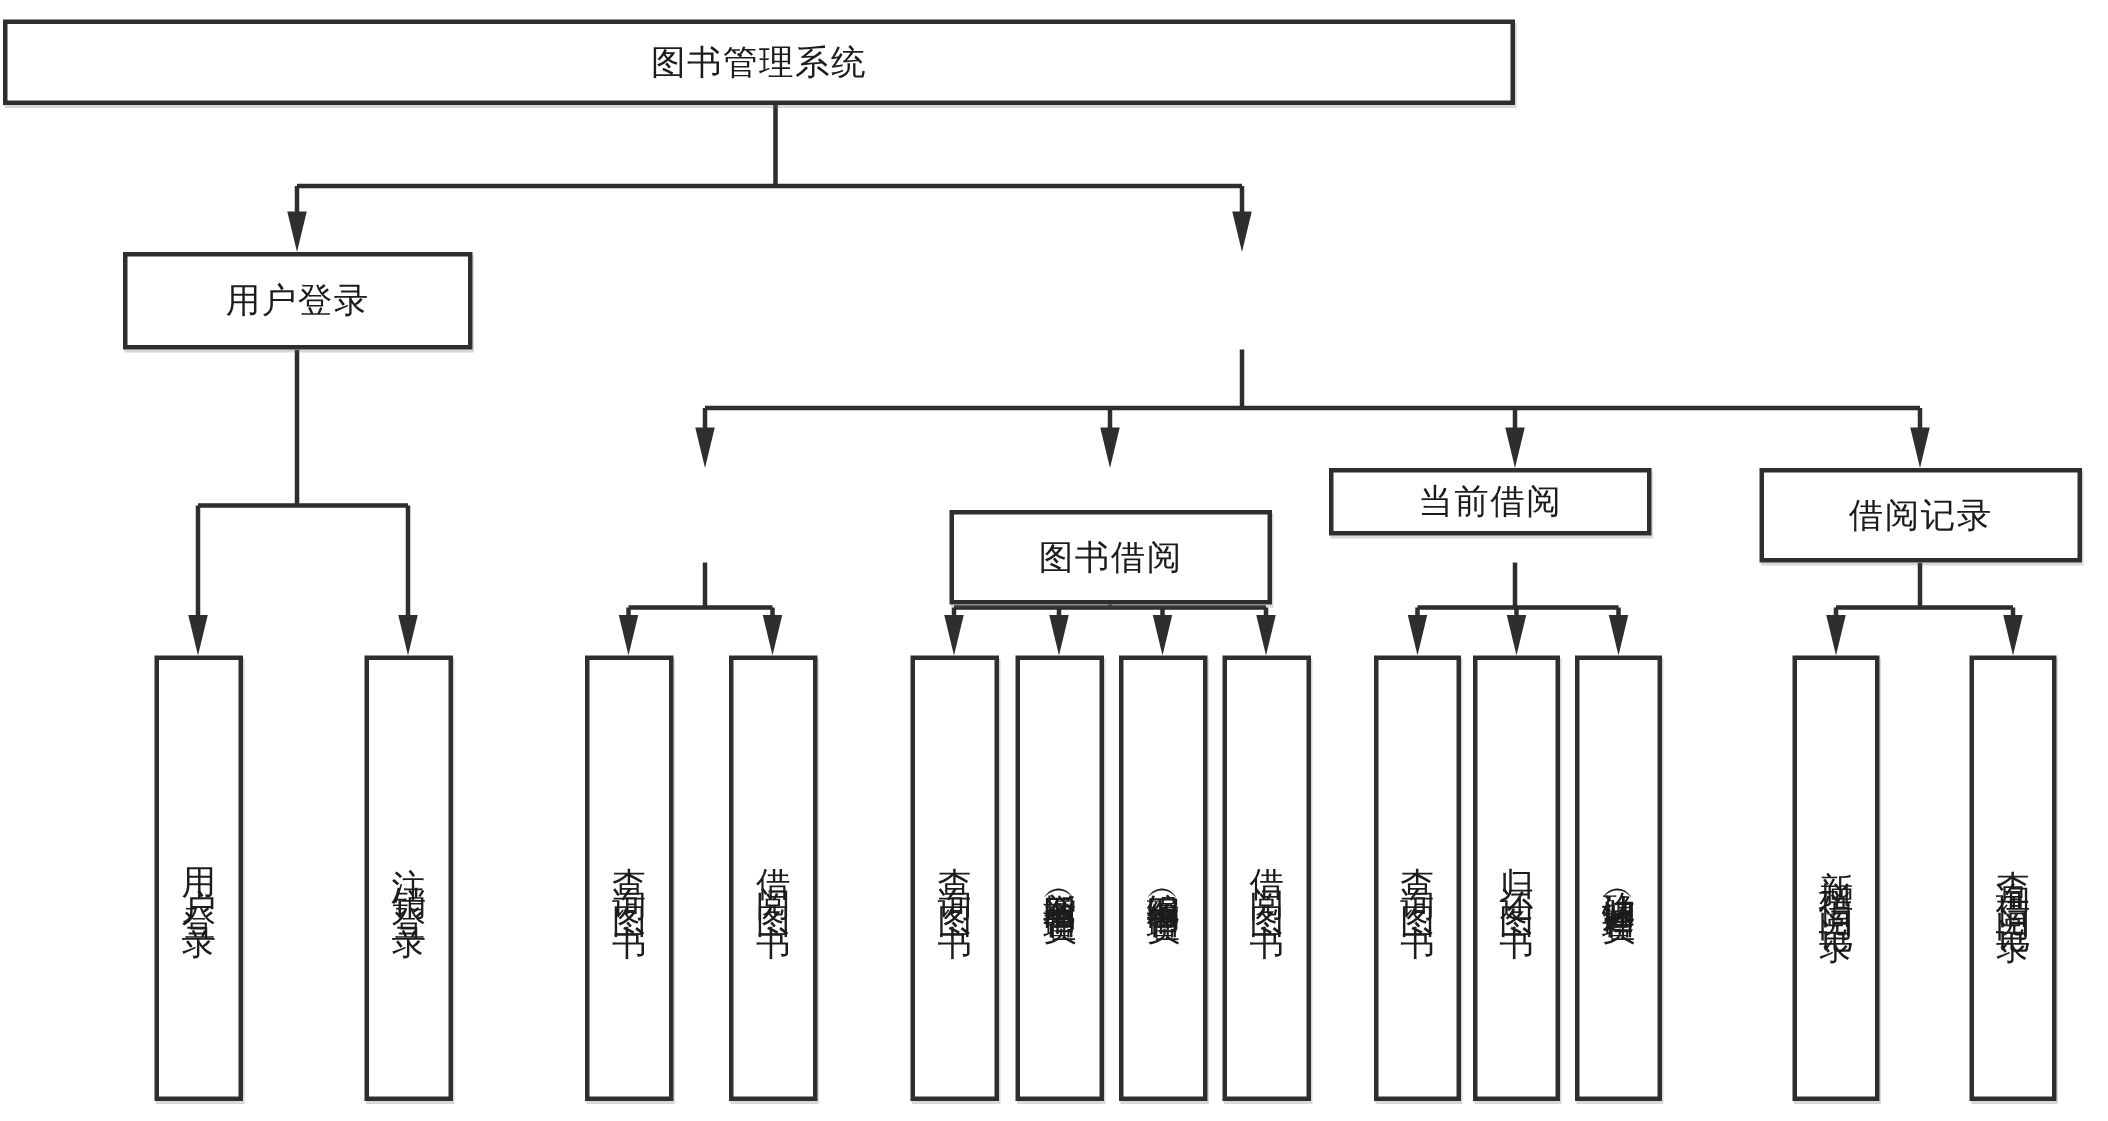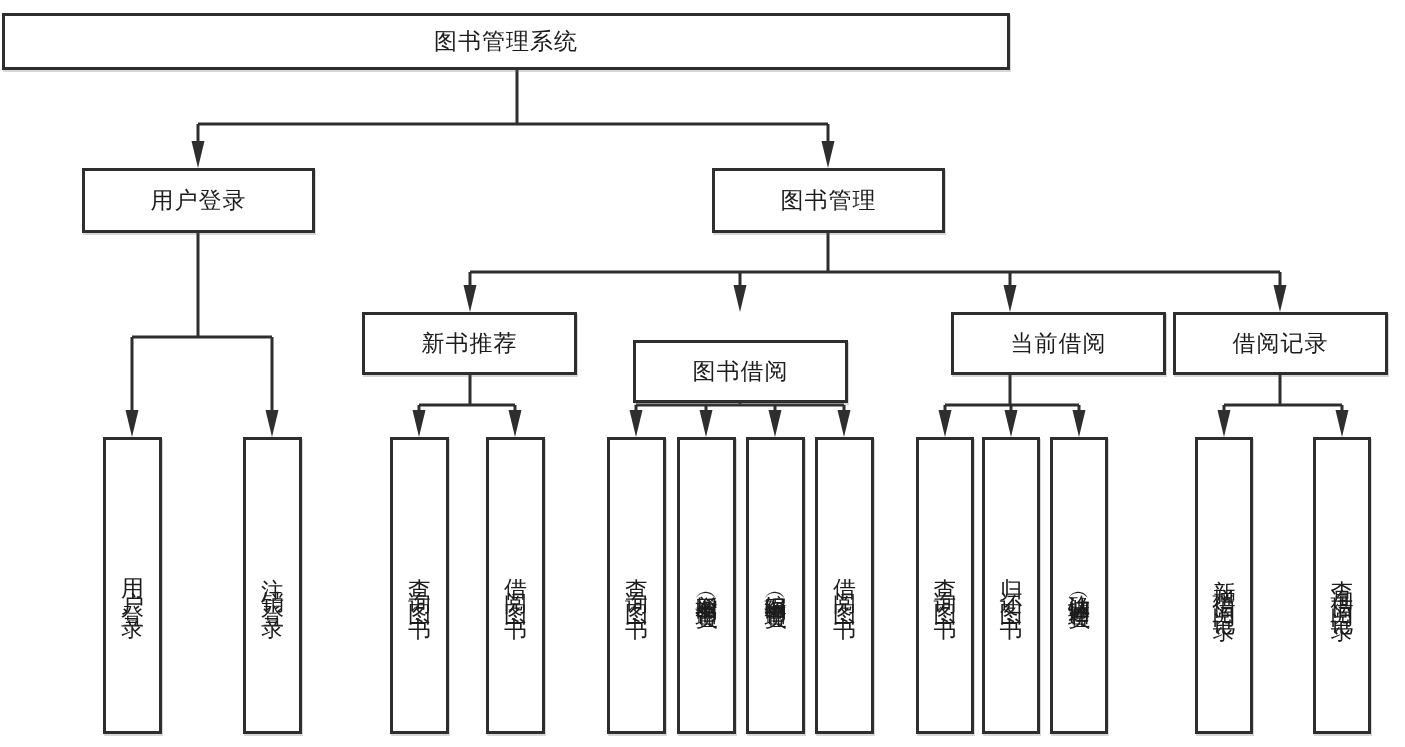--- a/index.html
+++ b/index.html
@@ -37,21 +37,21 @@
   .hlabel {
     white-space: nowrap;
     letter-spacing: 1px;
   }
   
   .b-root  { left: 2px;   top: 13px;  width: 1008px; height: 57px; }
   .b-l2a   { left: 82px;   top: 168px; width: 233px;  height: 65px; }
   .b-l2b   { left: 712px;  top: 168px; width: 233px;  height: 65px; }
   .b-l3a   { left: 362px;  top: 312px; width: 215px;  height: 63px; }
   .b-l3b   { left: 633px;  top: 312px; width: 215px;  height: 63px; margin-top: 28px; }
-  .b-l3c   { left: 951px;  top: 312px; width: 215px;  height: 63px; text-align: center; }
+  .b-l3c   { left: 886px;  top: 312px; width: 215px;  height: 45px; text-align: center; }
   .b-l3d   { left: 1173px; top: 312px; width: 215px;  height: 63px; }
   
   .tall { top: 437px; width: 59px; height: 297px; }
   .b-a1 { left: 103px; }
   .b-a2 { left: 243px; }
   .b-b1 { left: 390px; }
   .b-b2 { left: 486px; }
   .b-c1 { left: 607px; }
   .b-c2 { left: 677px; }
   .b-c3 { left: 746px; }
@@ -129,27 +129,21 @@
     </g>
   </svg>
 
   <div class="box b-root">
     <span class="hlabel">图书管理系统</span>
   </div>
 
   <div class="box b-l2a">
     <span class="hlabel">用户登录</span>
   </div>
-  <div class="box b-l2b">
-    <span class="hlabel">图书管理</span>
-  </div>
 
-  <div class="box b-l3a">
-    <span class="hlabel">新书推荐</span>
-  </div>
   <div class="box b-l3b">
     <span class="hlabel">图书借阅</span>
   </div>
   <div class="box b-l3c">
     <span class="hlabel">当前借阅</span>
   </div>
   <div class="box b-l3d">
     <span class="hlabel">借阅记录</span>
   </div>
 

